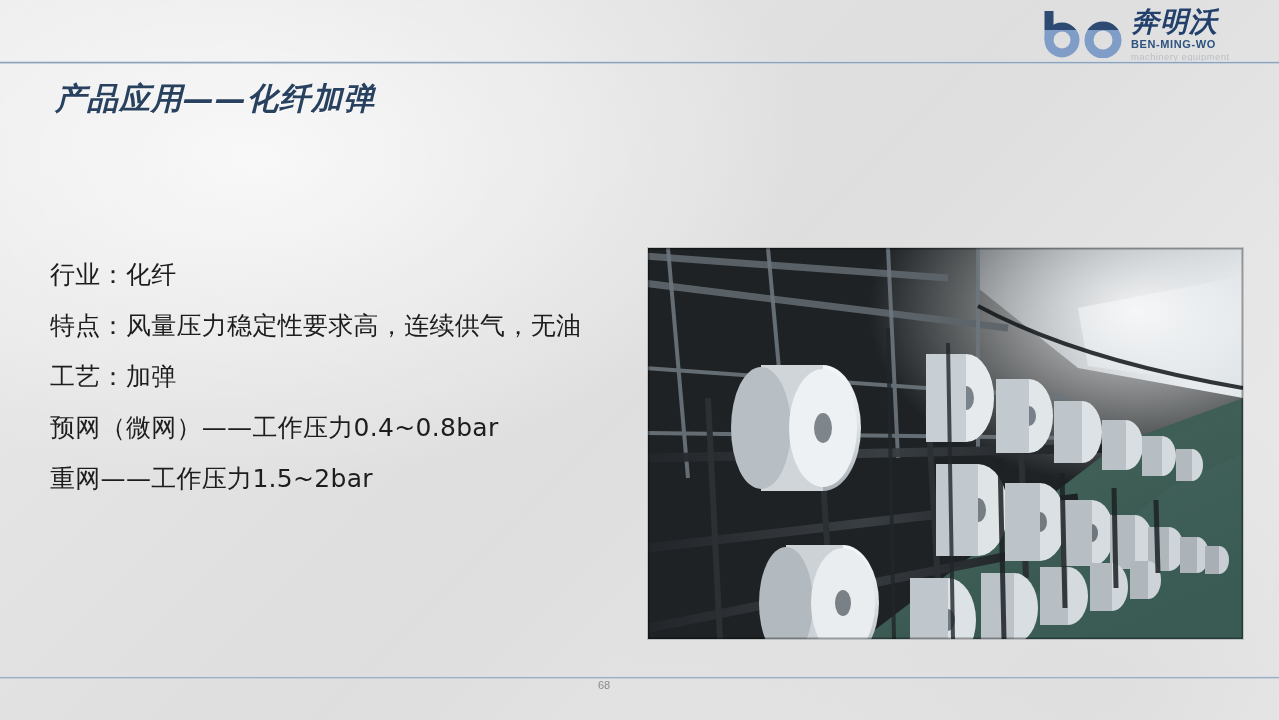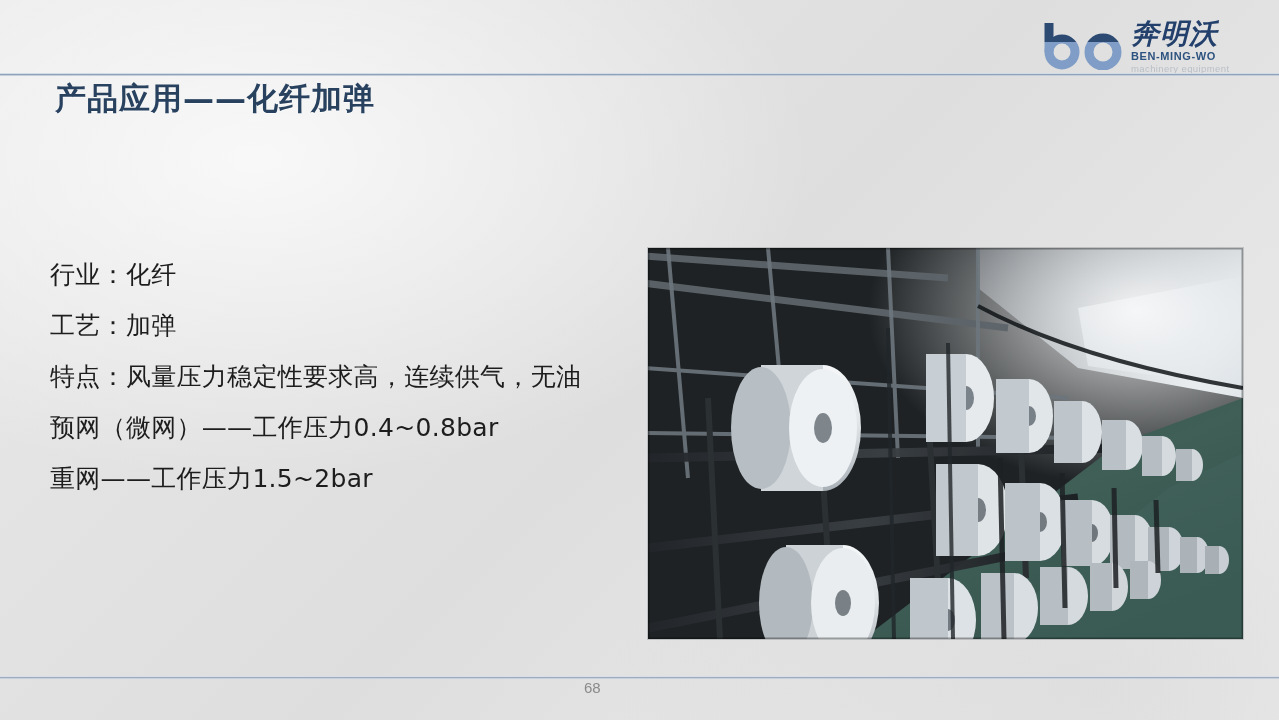--- a/index.html
+++ b/index.html
@@ -25,21 +25,21 @@
     inset: 0;
     background:
       radial-gradient(ellipse 900px 520px at 20% 22%, rgba(255,255,255,0.75) 0%, rgba(255,255,255,0) 62%),
       radial-gradient(ellipse 700px 420px at 86% 96%, rgba(200,200,200,0.30) 0%, rgba(255,255,255,0) 70%);
     pointer-events: none;
   }
 
   
   .header {
     position: absolute;
-    left: 0; top: 16px;
+    left: 0; top: 4px;
     width: 1279px;
     height: 72px;
   }
   .header-rule {
     position: absolute;
     left: 0;
     top: 57px;
     width: 1279px;
     height: 3px;
     background: linear-gradient(to bottom,
@@ -103,20 +103,21 @@
   }
 
   
   .slide-title {
     position: absolute;
     left: 55px;
     top: 78px;
     font-family: "DejaVu Sans", "Liberation Sans", sans-serif;
     font-size: 31px;
     font-weight: bold;
+    font-style: italic;
     letter-spacing: 1px;
     color: #27415f;
     text-shadow: 0 1px 0 rgba(255,255,255,0.55);
     white-space: nowrap;
   }
 
   
   .body-text {
     position: absolute;
     left: 47px;
@@ -157,22 +158,23 @@
         rgba(255,255,255,0.9) 0%,
         #a8b6c8 40%,
         #8d9fb6 64%,
         rgba(255,255,255,0.85) 100%);
   }
   .page-number {
     position: absolute;
     left: 584px;
     top: 679px;
     width: 40px;
+    text-align: center;
     font-family: "Liberation Sans", sans-serif;
-    font-size: 15px;
+    font-size: 11px;
     color: #8a8a8a;
   }
   .footer-company {
     position: absolute;
     right: 22px;
     top: 681px;
     font-family: "Liberation Sans", sans-serif;
     font-size: 13.5px;
     font-weight: bold;
     letter-spacing: -0.1px;
@@ -221,22 +223,22 @@
 
     </div>
 
     <div class="header-rule"></div>
   </div>
 
   <div class="slide-title">产品应用——化纤加弹</div>
 
   <div class="body-text">
     <p>行业：化纤</p>
+    <p>特点：风量压力稳定性要求高，连续供气，无油</p>
     <p>工艺：加弹</p>
-    <p>特点：风量压力稳定性要求高，连续供气，无油</p>
     <p>预网（微网）——工作压力0.4~0.8bar</p>
     <p>重网——工作压力1.5~2bar</p>
   </div>
 
   <div class="photo">
     <svg width="595" height="391" viewBox="0 0 595 391" xmlns="http://www.w3.org/2000/svg">
       <defs>
         <linearGradient id="ceil" x1="0" y1="0" x2="1" y2="0.4">
           <stop offset="0" stop-color="#50555a"></stop>
           <stop offset="0.55" stop-color="#8e979e"></stop>

